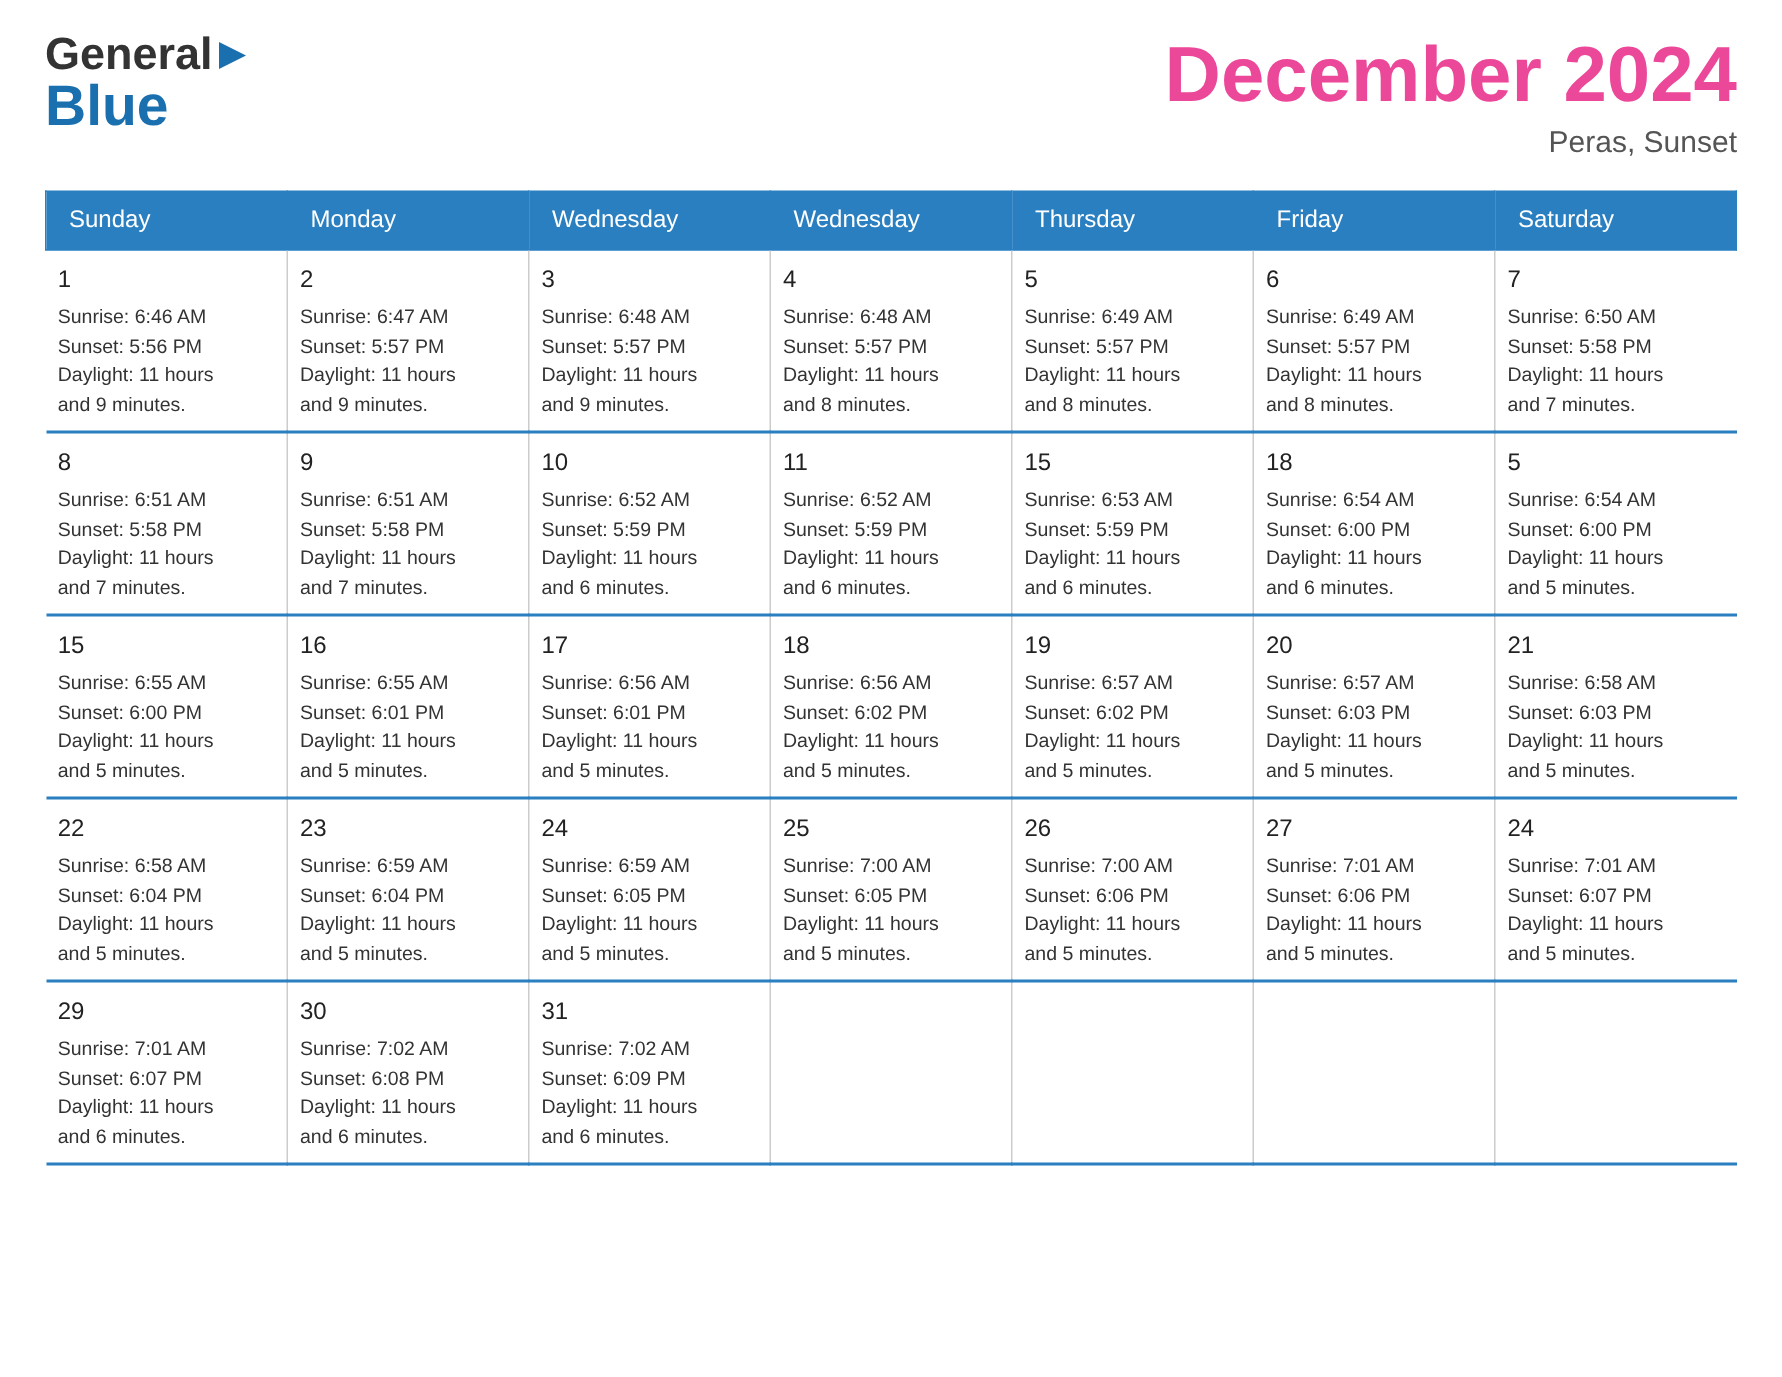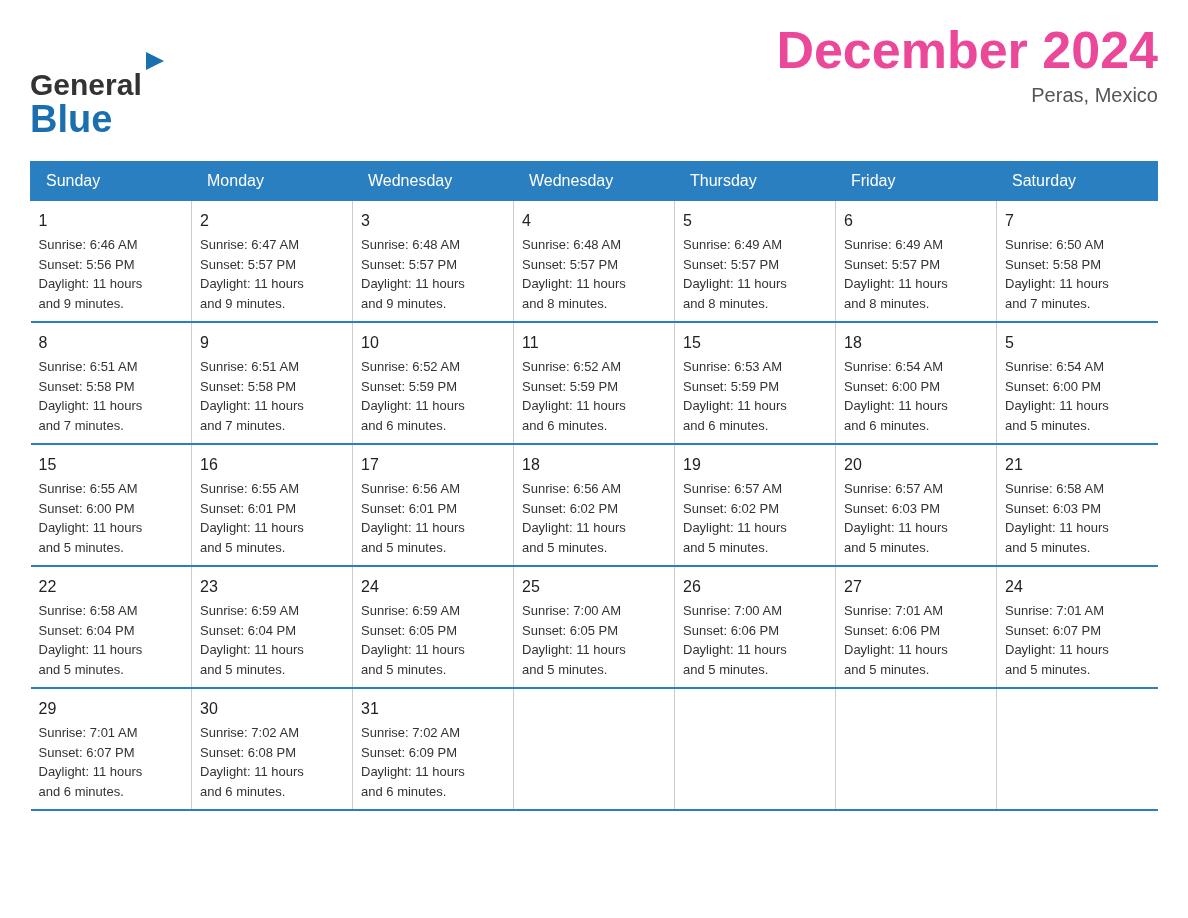--- a/index.html
+++ b/index.html
@@ -74,30 +74,30 @@
       font-size: 13px;
       color: #333;
     }
   </style>
 </head>
 <body>
 
 <div class="header">
   <div class="logo">
     <div style="display:flex; align-items:center;">
-      <span style="font-size:30px; font-weight:bold; color:#333;margin-top:48px;">General</span>
+      <span style="font-size:30px; font-weight:bold; color:#333;">General</span>
       <svg width="22" height="22" viewBox="0 0 22 22" style="margin-left:2px;">
         <polygon points="2,2 20,11 2,20" fill="#1a6faf"></polygon>
       </svg>
     </div>
     <span style="font-size:38px; font-weight:bold; color:#1a6faf; margin-top:-4px;text-align:center;">Blue</span>
   </div>
   <div class="title-section">
     <h1>December 2024</h1>
-    <div class="subtitle">Peras, Mexico</div>
+    <div class="subtitle">Peras, Sunset</div>
   </div>
 </div>
 
 <table>
   <thead>
     <tr>
     <th>Sunday</th>
         <th>Monday</th>
         <th>Wednesday</th>
         <th>Wednesday</th>

